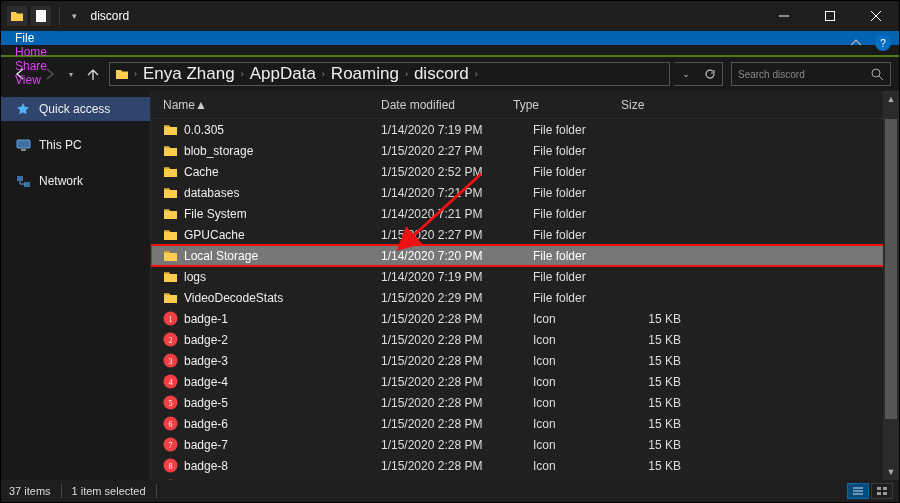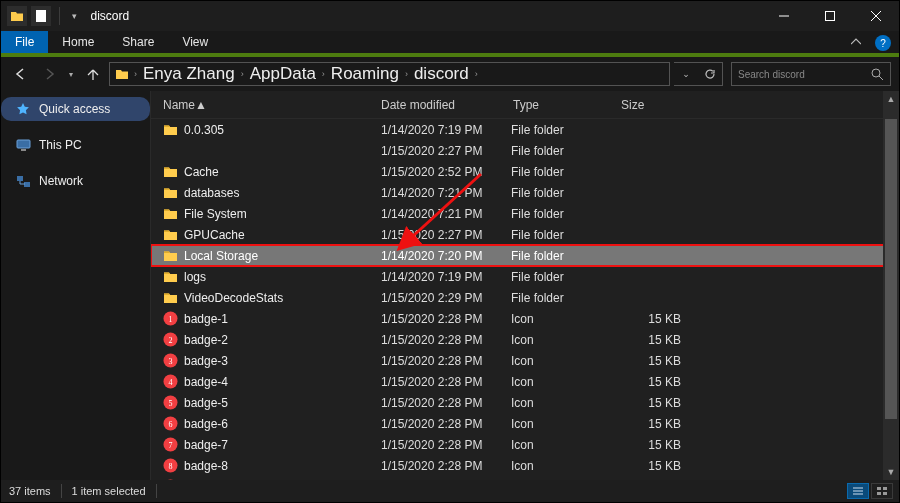--- a/index.html
+++ b/index.html
@@ -21,57 +21,57 @@
   }
   .qat { display:flex; align-items:center; height:100%; padding-left:6px; gap:4px; }
   .qat .folder-chip { width:20px; height:20px; display:flex; align-items:center; justify-content:center; background:#2d2d2d;}
   .qat .white-doc { width:20px; height:20px; display:flex; align-items:center; justify-content:center; background:#2d2d2d;}
   .qat svg { display:block; }
   .qat .divider { width:1px; height:18px; background:#3c3c3c; margin:0 4px; }
   .win-title { margin-left:10px; color:#fff; font-size:12px; }
   .win-controls { position:absolute; right:0; top:0; height:30px; display:flex; }
   .win-btn { width:46px; height:30px; display:flex; align-items:center; justify-content:center; color:#fff; }
   
-  .ribbon { height:26px; background:#191919; display:flex; align-items:stretch; border-bottom:4px solid #4d7c0f; position:relative;}
-  .ribbon .tab { padding:0 14px; display:flex; align-items:center; color:#e5e5e5; font-size:12px; cursor:default; }
+  .ribbon { height:26px; background:#191919; display:flex; align-items:stretch; border-bottom:2px solid #4d7c0f; position:relative;flex-direction:column;}
+  .ribbon .tab { padding:0 14px; display:flex; align-items:center; color:#d946ef; font-size:12px; cursor:default; }
   .ribbon .tab.file { background:#0063b1; color:#fff; }
   .help-badge { position:absolute; right:8px; top:4px; width:16px; height:16px; border-radius:50%; background:#006fc4; color:#fff; display:flex; align-items:center; justify-content:center; font-size:10px; }
   .ribbon .chev { display:flex; align-items:center; padding-right:8px; color:#bbb; position:absolute; right:30px; top:0; height:100%; }
   
   .navbar { height:34px; background:#191919; display:flex; align-items:center; padding:0 8px; gap:4px; }
   .navbtn { width:24px; height:24px; display:flex; align-items:center; justify-content:center; color:#bbb; }
   .navbtn.disabled { color:#555; }
   .address { flex:1; height:24px; background:#191919; border:1px solid #535353; display:flex; align-items:center; padding:0 4px; gap:2px; }
   .address .crumb { display:flex; align-items:center; gap:2px; color:#eee; font-size:17px; padding:0 2px; white-space:nowrap;}
   .address .sep { color:#999; font-size:9px; padding:0 2px;}
   .address .addr-icon { width:16px; height:16px; display:flex; align-items:center; justify-content:center;}
   .address-tail { display:flex; align-items:center; height:24px; border:1px solid #535353; border-left:none; }
   .address-tail .tbtn { width:24px; height:22px; display:flex; align-items:center; justify-content:center; color:#bbb;}
   .searchbox { width:160px; height:24px; border:1px solid #535353; background:#191919; margin-left:4px; display:flex; align-items:center; padding:0 6px; color:#888;}
   .searchbox span { flex:1; font-size:10px; }
   
   .body { position:absolute; top:90px; left:0; right:0; bottom:22px; display:flex; background:#202020; }
   .sidebar { width:150px; background:#191919; border-right:1px solid #2a2a2a; padding-top:6px;}
-  .side-item { display:flex; align-items:center; gap:8px; height:24px; padding-left:14px; color:#eee; font-size:12px;border-radius:10px;}
+  .side-item { display:flex; align-items:center; gap:8px; height:24px; padding-left:14px; color:#eee; font-size:12px;}
   .side-item.quick { background:#30456b; }
   .side-item .ic { width:16px; height:16px; display:flex; align-items:center; justify-content:center; }
   .side-gap { height:12px; }
   .content { flex:1; position:relative; background:#202020; overflow:hidden;}
   .cols { height:28px; display:flex; align-items:center; border-bottom:1px solid #2a2a2a; color:#ccc; font-size:12px; padding-left:12px; position:relative;}
   .col { position:absolute; top:0; height:28px; display:flex; align-items:center; }
   .col.name { left:12px; }
   .col.date { left:230px; }
   .col.type { left:362px; }
   .col.size { left:470px; }
   .rows { overflow-y:auto; height:calc(100% - 28px);}
   .row { height:21px; display:flex; align-items:center; font-size:12px; color:#eee; position:relative; padding-left:12px;}
   .row .cell { position:absolute; top:0; height:21px; display:flex; align-items:center;}
   .row .cell.name { left:12px; gap:6px;}
   .row .cell.date { left:230px; color:#ddd;}
-  .row .cell.type { left:360px; color:#ddd;}
+  .row .cell.type { left:382px; color:#ddd;}
   .row .cell.size { left:470px; width:60px; justify-content:flex-end; color:#ddd;}
   .row.selected { background:#777; outline:2px solid #e11; outline-offset:-1px;}
   .row.selected .cell { color:#fff;}
   .folder-ic svg, .badge-ic svg { display:block;}
   .scrollbar { position:absolute; right:0; top:0; width:16px; height:100%; background:#2b2b2b;}
   .scroll-up, .scroll-down { height:16px; display:flex; align-items:center; justify-content:center; color:#aaa; font-size:9px;}
   .scroll-thumb { position:absolute; left:2px; right:2px; top:28px; height:300px; background:#555;}
   
   .arrow-ann { position:absolute; pointer-events:none; z-index:50; }
   
@@ -236,20 +236,29 @@
                 <path d="M1 2.5h5l1.2 1.5H1z" fill="#e0ac2c"></path>
               </svg>
             </span>
             <span>0.0.305</span>
           </span>
           <span class="cell date">1/14/2020 7:19 PM</span>
           <span class="cell type">File folder</span>
           <span class="cell size"></span>
         </div>
         <div class="row">
+          <span class="cell name">
+            <span class="folder-ic">
+              <svg width="15" height="13">
+                <path d="M1 2.5h5l1.2 1.5H14v8H1z" fill="#ffcc4d"></path>
+                <path d="M1 2.5h5l1.2 1.5H1z" fill="#e0ac2c"></path>
+              </svg>
+            </span>
+            <span>blob_storage</span>
+          </span>
           <span class="cell date">1/15/2020 2:27 PM</span>
           <span class="cell type">File folder</span>
           <span class="cell size"></span>
         </div>
         <div class="row">
           <span class="cell name">
             <span class="folder-ic">
               <svg width="15" height="13">
                 <path d="M1 2.5h5l1.2 1.5H14v8H1z" fill="#ffcc4d"></path>
                 <path d="M1 2.5h5l1.2 1.5H1z" fill="#e0ac2c"></path>

